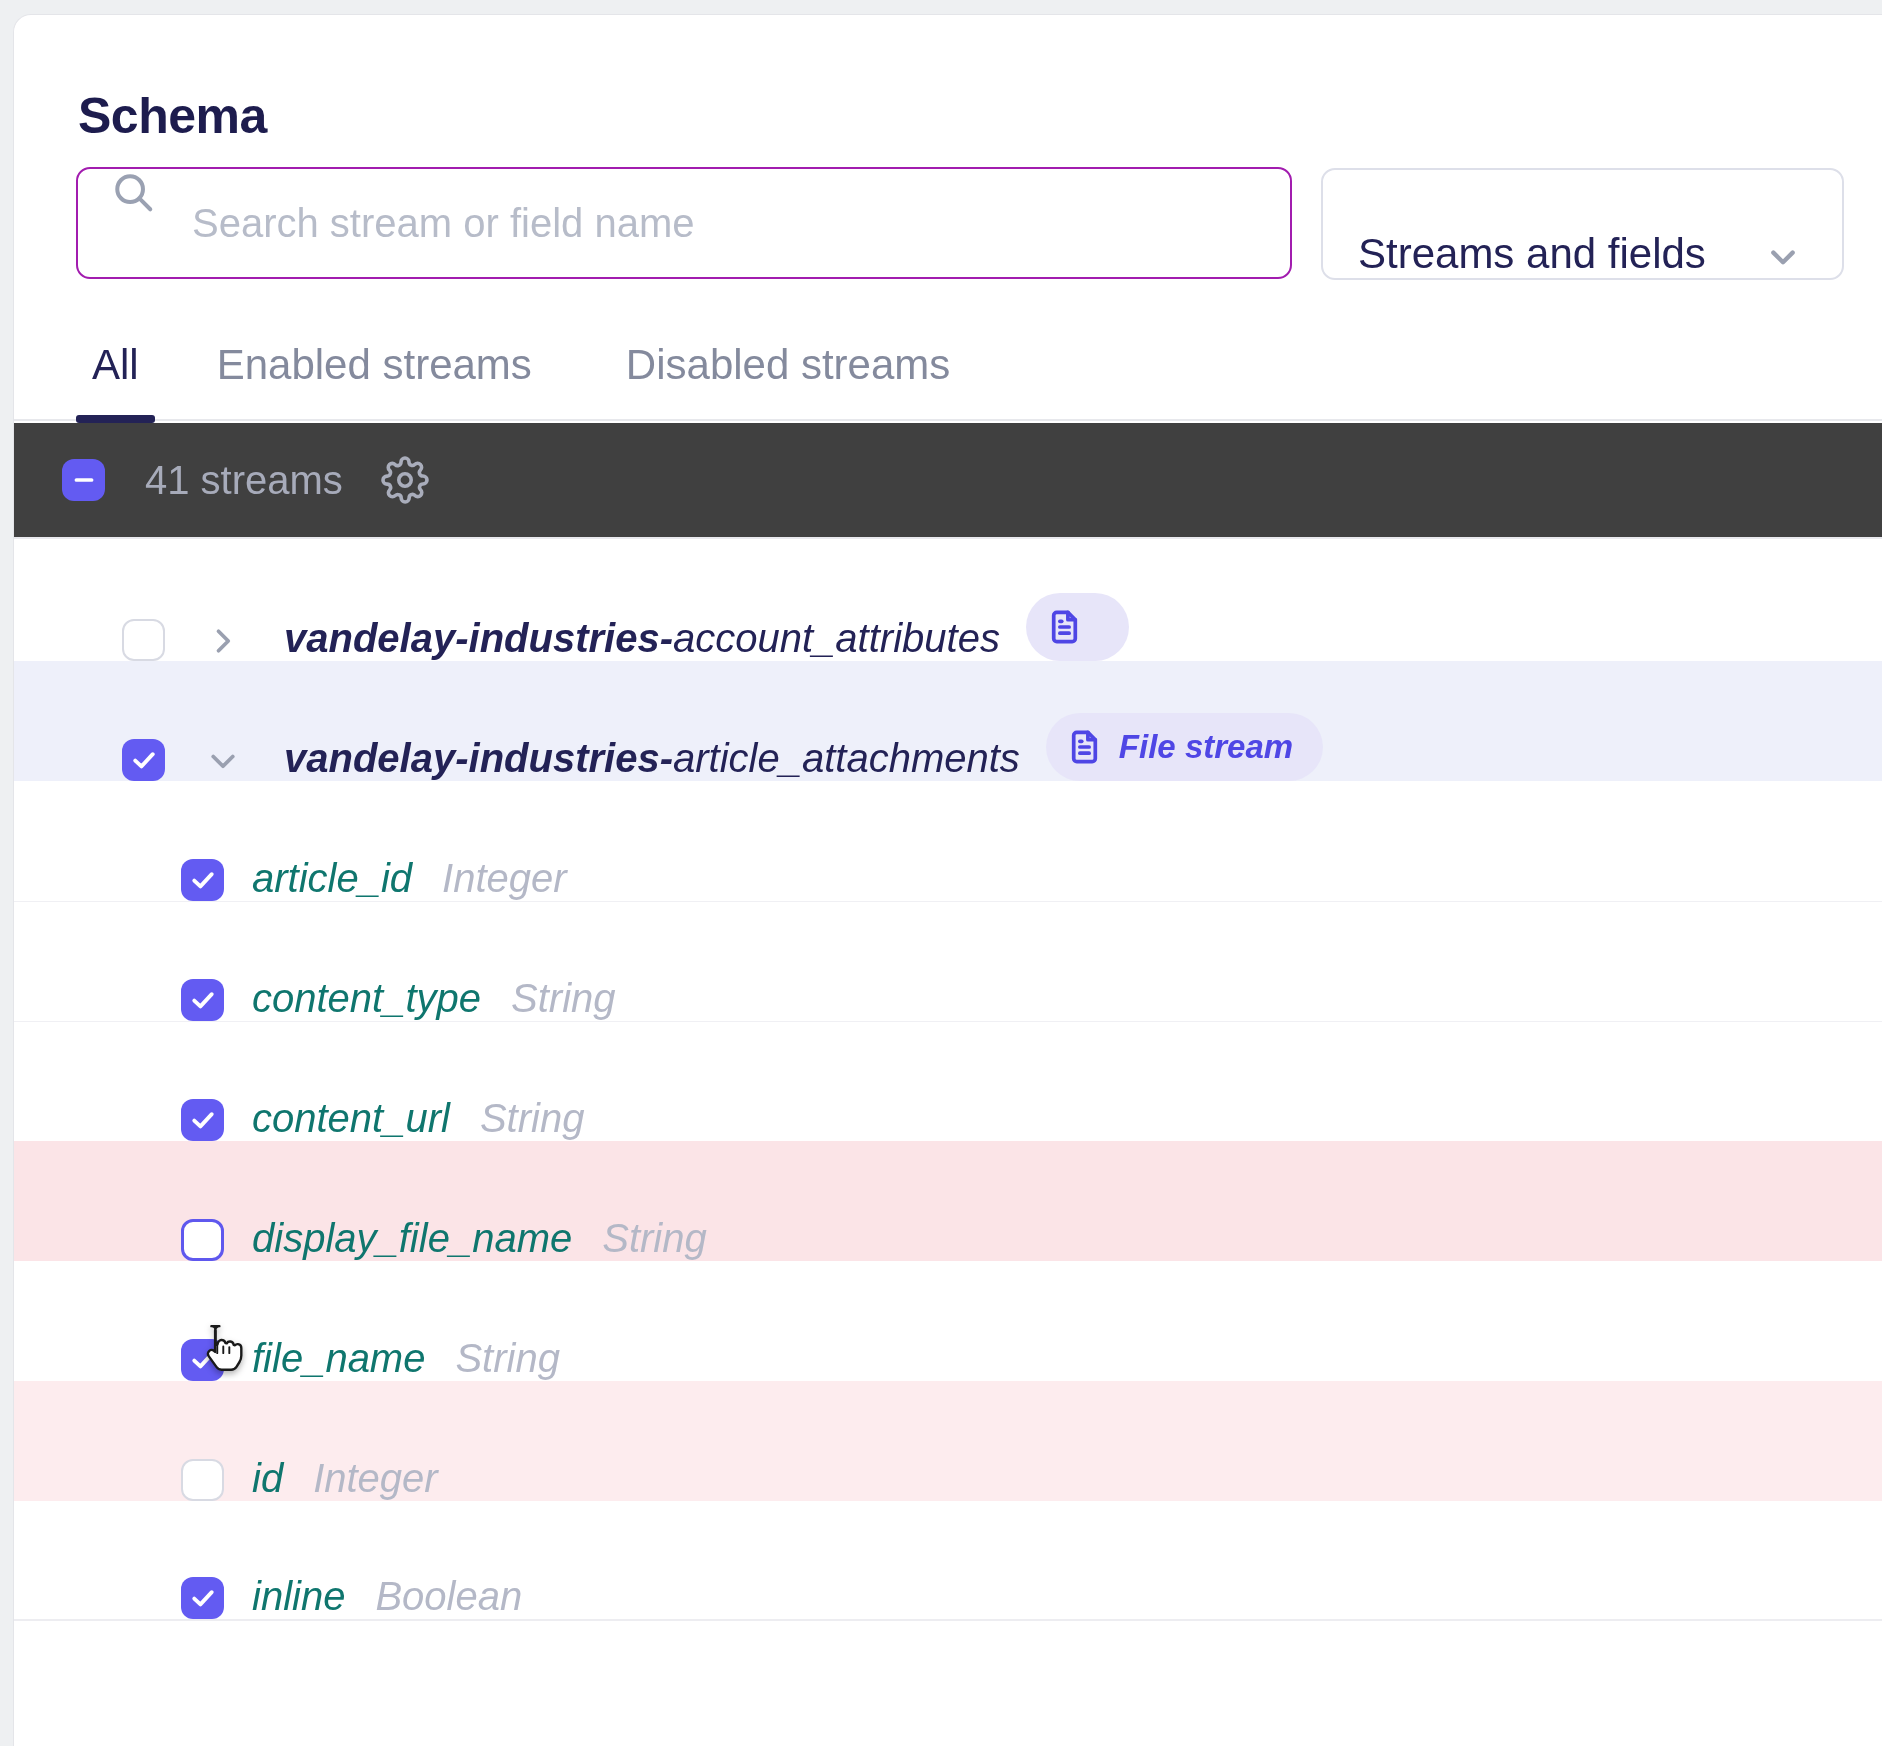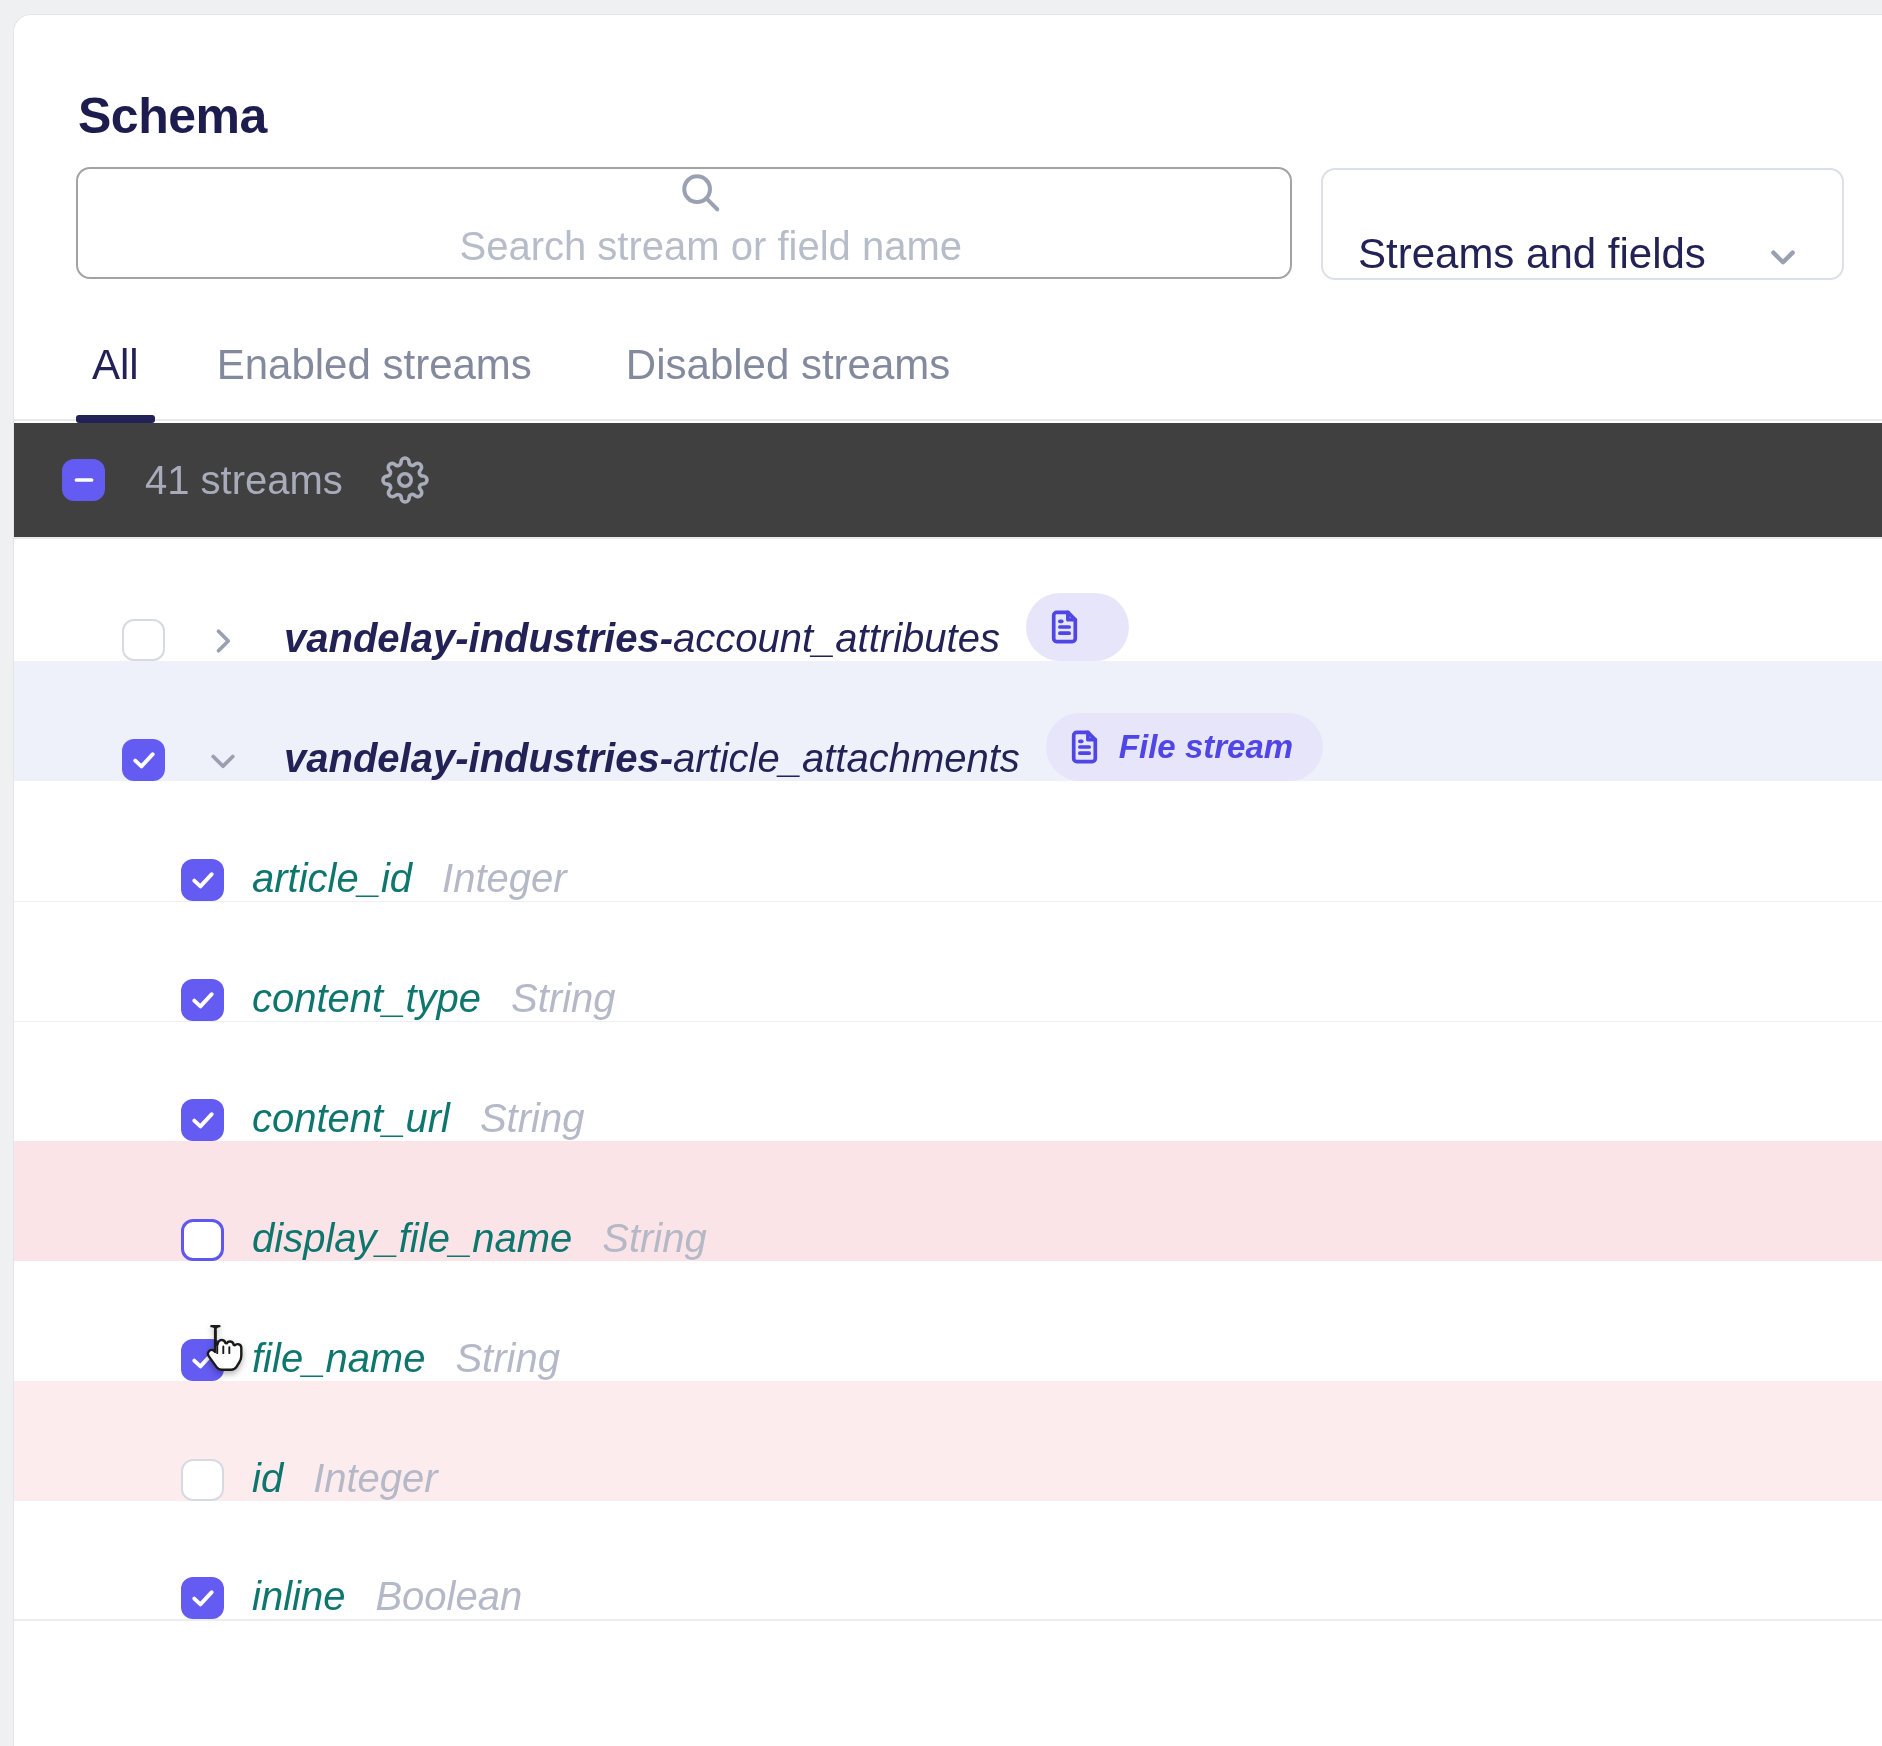--- a/index.html
+++ b/index.html
@@ -4,21 +4,21 @@
 <style>
   html,body{margin:0;padding:0;background:#eef0f2;font-family:"Liberation Sans","DejaVu Sans",sans-serif;}
   .viewport{position:relative;width:1882px;height:1746px;overflow:hidden;background:#eef0f2;}
   .card{position:absolute;left:13px;top:14px;width:1869px;height:1732px;background:#ffffff;
         border:1px solid #e4e5e9;border-right:none;border-bottom:none;border-top-left-radius:18px;
         box-sizing:border-box;overflow:hidden;}
   .page-title{margin:72px 0 0 64px;font-size:50px;font-weight:700;color:#1d1c4e;letter-spacing:-.5px;}
 
   .controls{position:absolute;left:0;top:152px;width:100%;height:112px;}
   .search-box{position:absolute;left:62px;top:0;width:1216px;height:112px;box-sizing:border-box;
-        border:2px solid #a3a3a3;border-radius:14px;background:#fff;display:flex;align-items:center;padding-left:32px;flex-direction:column;}
+        border:2px solid #a21caf;border-radius:14px;background:#fff;display:flex;padding-left:32px;}
   .search-box svg{flex:0 0 auto;}
   .search-input{border:none;outline:none;flex:1;margin-left:34px;font-size:40px;color:#232256;
         font-family:inherit;background:transparent;}
   .search-input::placeholder{color:#b7bcc9;opacity:1;}
   .dropdown{position:absolute;left:1307px;top:1px;width:523px;height:112px;box-sizing:border-box;
         border:2px solid #dddfe9;border-radius:14px;background:#fff;display:flex;align-items:flex-end;
         padding:0 38px 0 35px;cursor:pointer;}
   .dropdown-value{flex:1;font-size:42px;color:#232256;font-weight:500;}
 
   .tabs{position:absolute;left:0;top:316px;width:100%;height:90px;border-bottom:2px solid #e7e8ec;

